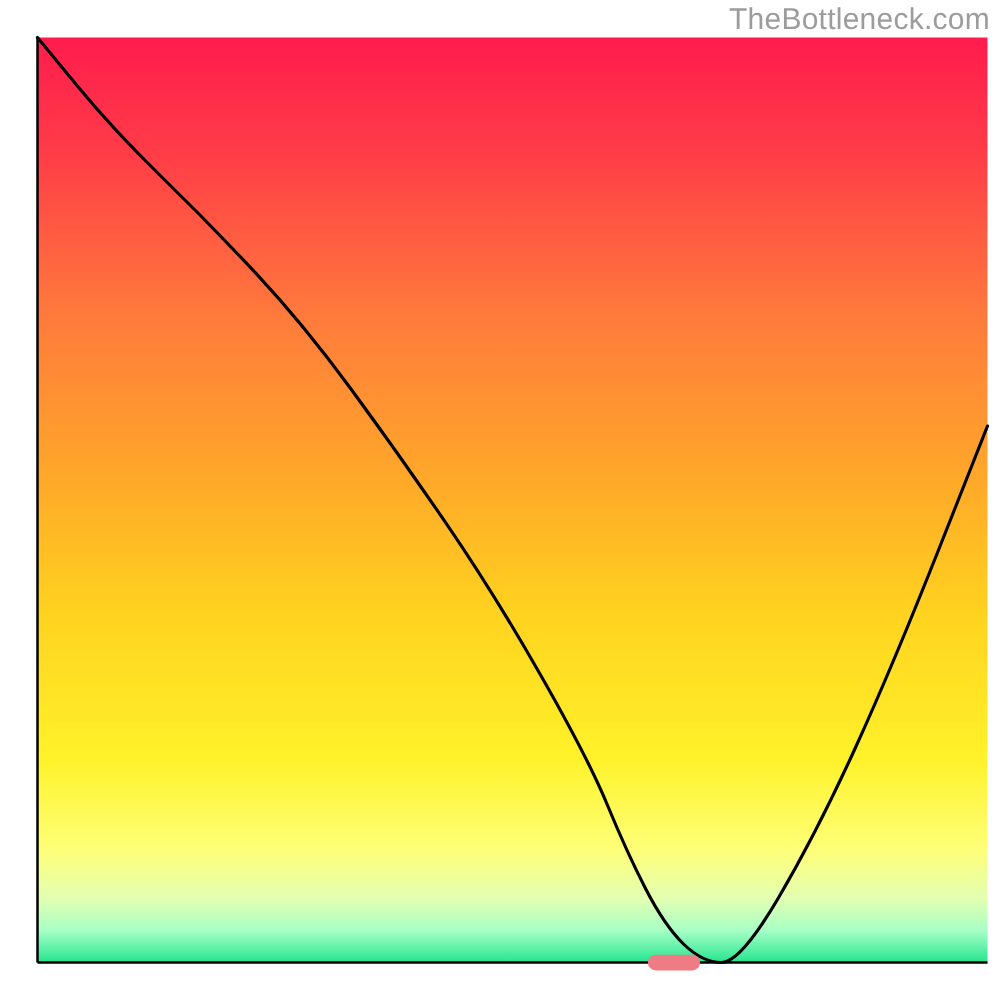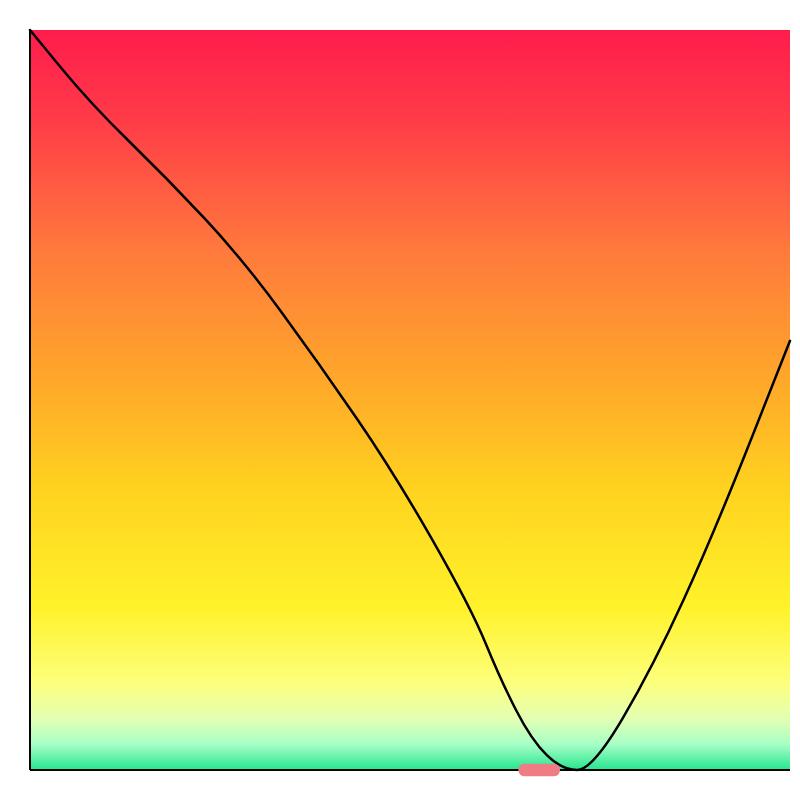--- a/index.html
+++ b/index.html
@@ -30,20 +30,21 @@
     position: absolute;
     top: 0;
     left: 0;
   }
 </style>
 </head>
 <body>
 
 <div class="frame">
 
+  <div class="watermark">TheBottleneck.com</div>
 
   <svg class="chart" width="800" height="800" viewBox="0 0 800 800">
     <defs>
       <linearGradient id="bg-grad" x1="0" y1="0" x2="0" y2="1">
           <stop offset="0.00%" stop-color="#ff1c4d"></stop>
           <stop offset="12.00%" stop-color="#ff3b48"></stop>
           <stop offset="30.00%" stop-color="#ff7a3c"></stop>
           <stop offset="48.00%" stop-color="#ffa929"></stop>
           <stop offset="62.00%" stop-color="#ffd21f"></stop>
           <stop offset="78.00%" stop-color="#fff22a"></stop>

